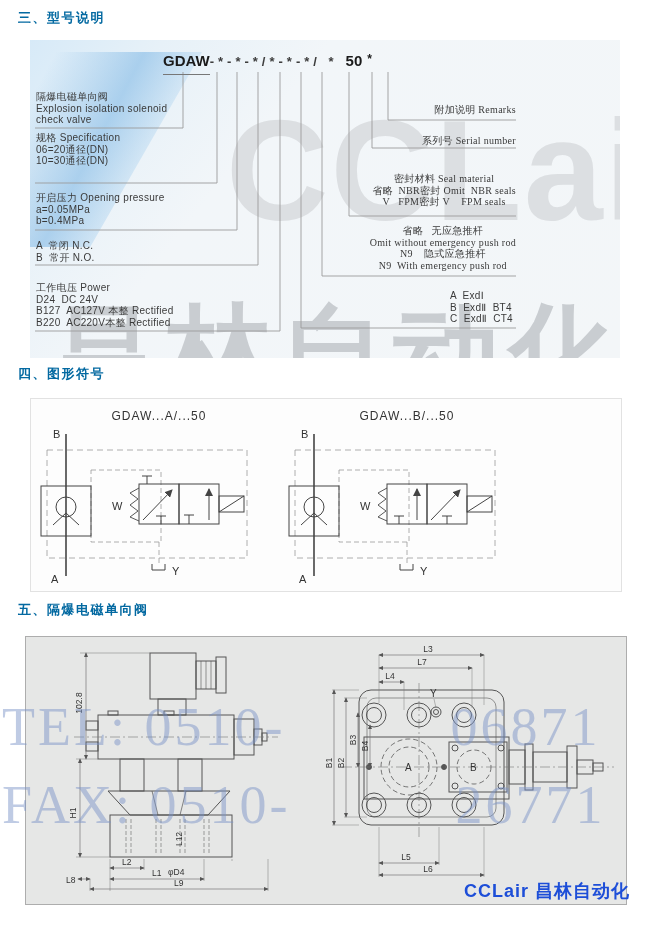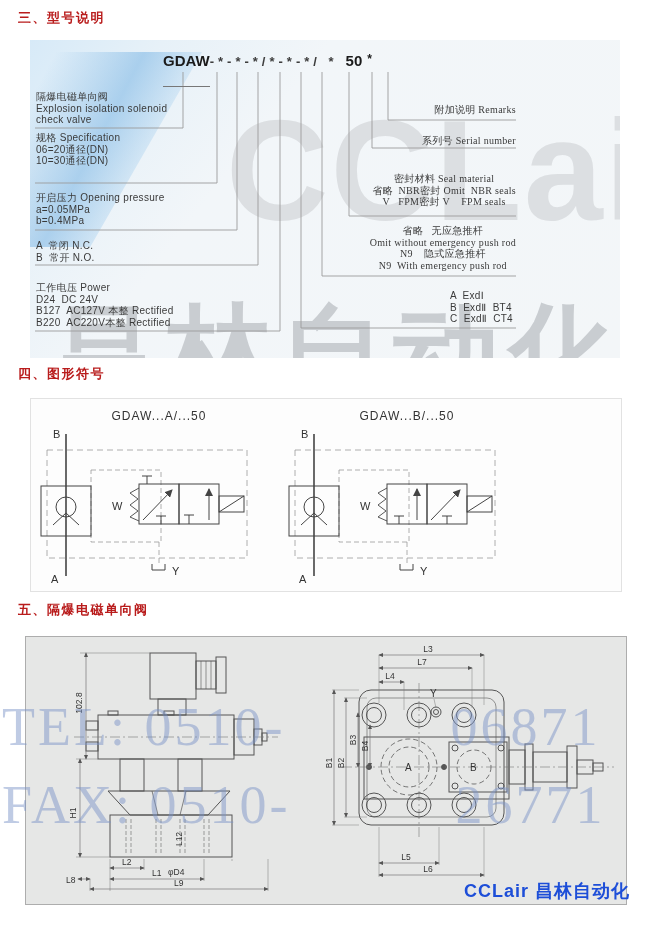--- a/index.html
+++ b/index.html
@@ -1,35 +1,35 @@
 <!DOCTYPE html>
 <html><head>
 <meta charset="utf-8">
 <style>
   html,body{margin:0;padding:0;background:#fff;}
   .page{position:relative;width:650px;height:925px;background:#fff;overflow:hidden;
         font-family:"Liberation Sans",sans-serif;}
   .sec-title{position:absolute;left:18px;margin:0;font:bold 13px/15px "Liberation Sans",sans-serif;
-        color:#b91c1c;letter-spacing:1.5px;}
+        color:#0369a1;letter-spacing:1.5px;}
   .t3{top:10px}.t4{top:366px}.t5{top:602px}
 
   
   .box1{position:absolute;left:30px;top:40px;width:590px;height:318px;overflow:hidden;
         background:linear-gradient(128deg,#d7eaf8 0%,#e7f1f8 16%,#f2f6f9 36%,#f3f6f8 100%);}
   .swoosh{position:absolute;left:0;top:12px;width:215px;height:195px;
         background:linear-gradient(118deg,rgba(150,197,235,0) 8%,rgba(120,180,228,.55) 36%,
         rgba(190,221,244,.30) 58%,rgba(150,197,235,0) 78%);
         clip-path:polygon(0 0,80% 0,28% 100%,0 100%);}
   .wm-cc{position:absolute;left:196px;top:60px;font:bold 142px/1 "Liberation Sans",sans-serif;
         color:#dcdfe2;letter-spacing:2px;white-space:nowrap;}
   .wm-cl{position:absolute;left:22px;top:244px;font:bold 106px/1 "Liberation Sans",sans-serif;
         color:#c9cdd1;letter-spacing:8px;white-space:nowrap;margin-top:16px;}
   .connectors{position:absolute;left:0;top:0;}
   .code{position:absolute;left:133px;top:12px;white-space:nowrap;color:#1a1a1a;z-index:3;}
-  .code .p1{font:bold 15px "Liberation Sans",sans-serif;border-bottom:1px solid #777;padding-bottom:17px;}
+  .code .p1{font:bold 15px "Liberation Sans",sans-serif;border-bottom:1px solid #777;padding-bottom:5px;}
   .code .p2{font:bold 13px "Liberation Sans",sans-serif;letter-spacing:4px;color:#3d3d3d;}
   .code .p3{font:bold 15px "Liberation Sans",sans-serif;margin-left:8px;}
   .code .p4{font:bold 12px "Liberation Sans",sans-serif;margin-left:5px;vertical-align:3px;}
   .lbl{position:absolute;font:10px/11.5px "Liberation Sans",sans-serif;color:#3a3a3a;
         letter-spacing:.3px;z-index:3;}
   .lbl span{display:block;white-space:pre;}
   .la{left:6px;text-align:left;}
   .ra{right:104px;text-align:center;font-family:Liberation Serif, serif;}
   .la1{top:51px}.la2{top:92px}.la3{top:152px}.la4{top:200px}.la5{top:242px}
   .ra1{top:64px}.ra2{top:95px}.ra3{top:133px}.ra4{top:185px}

